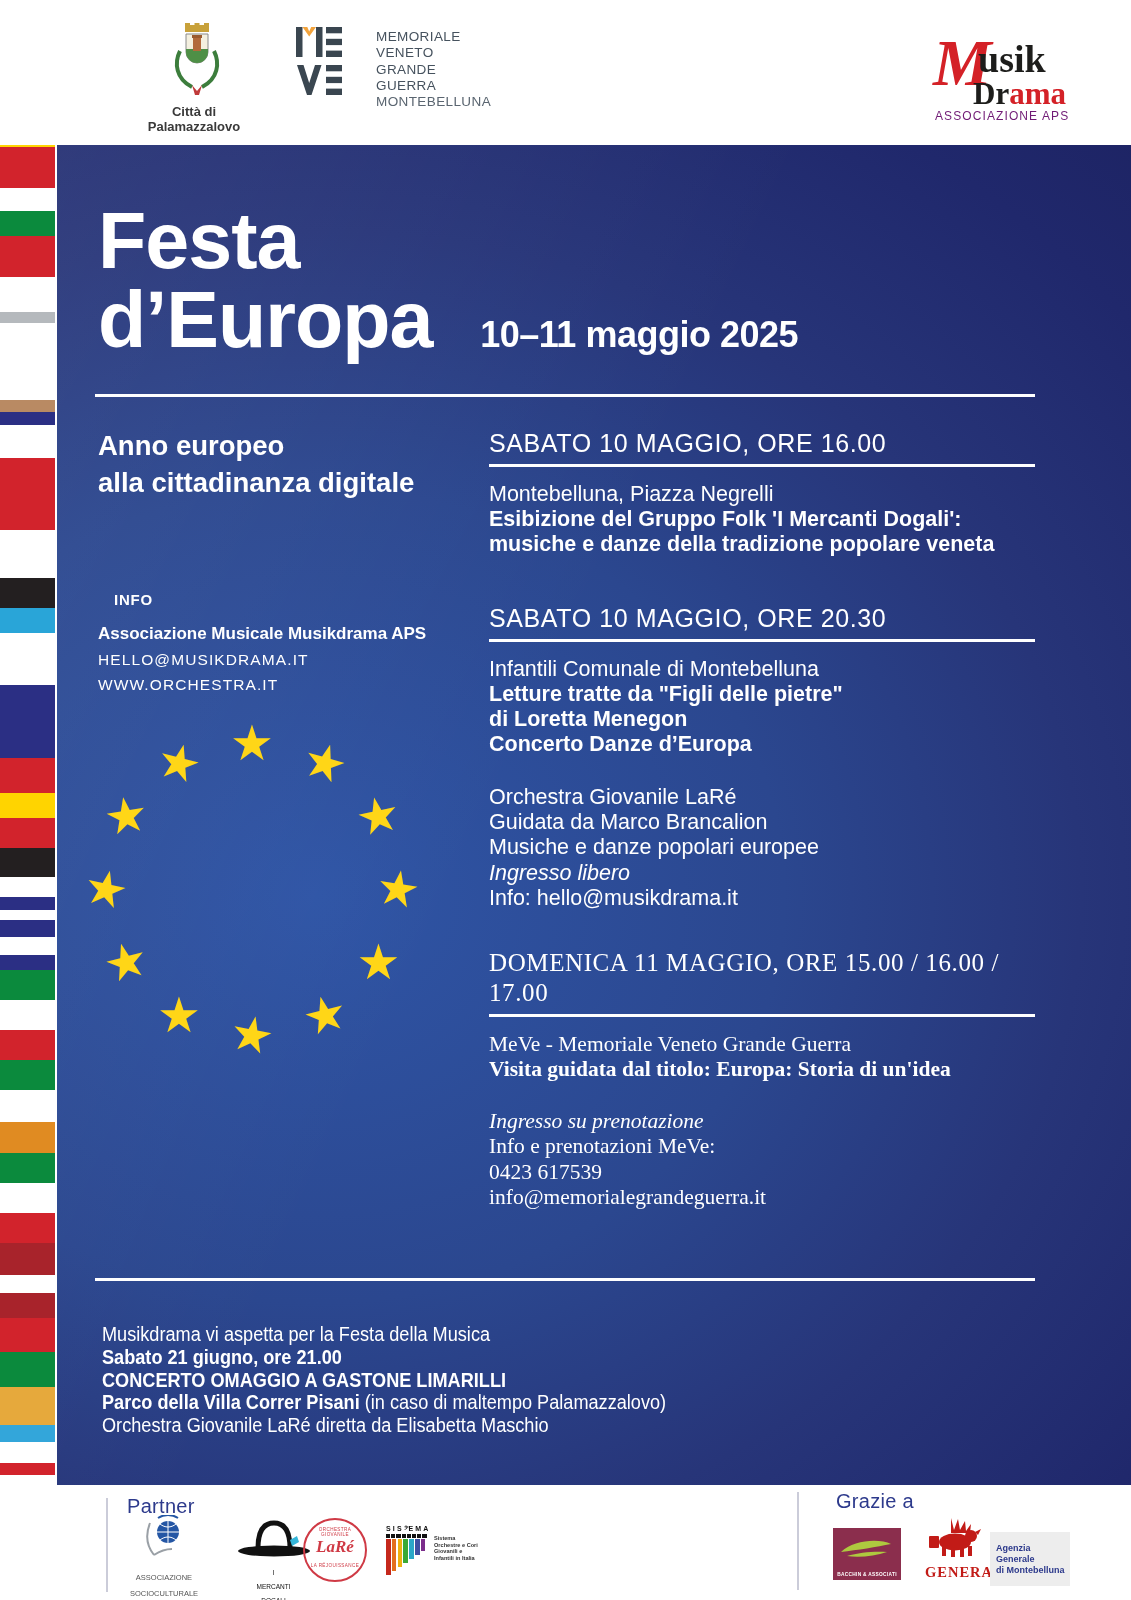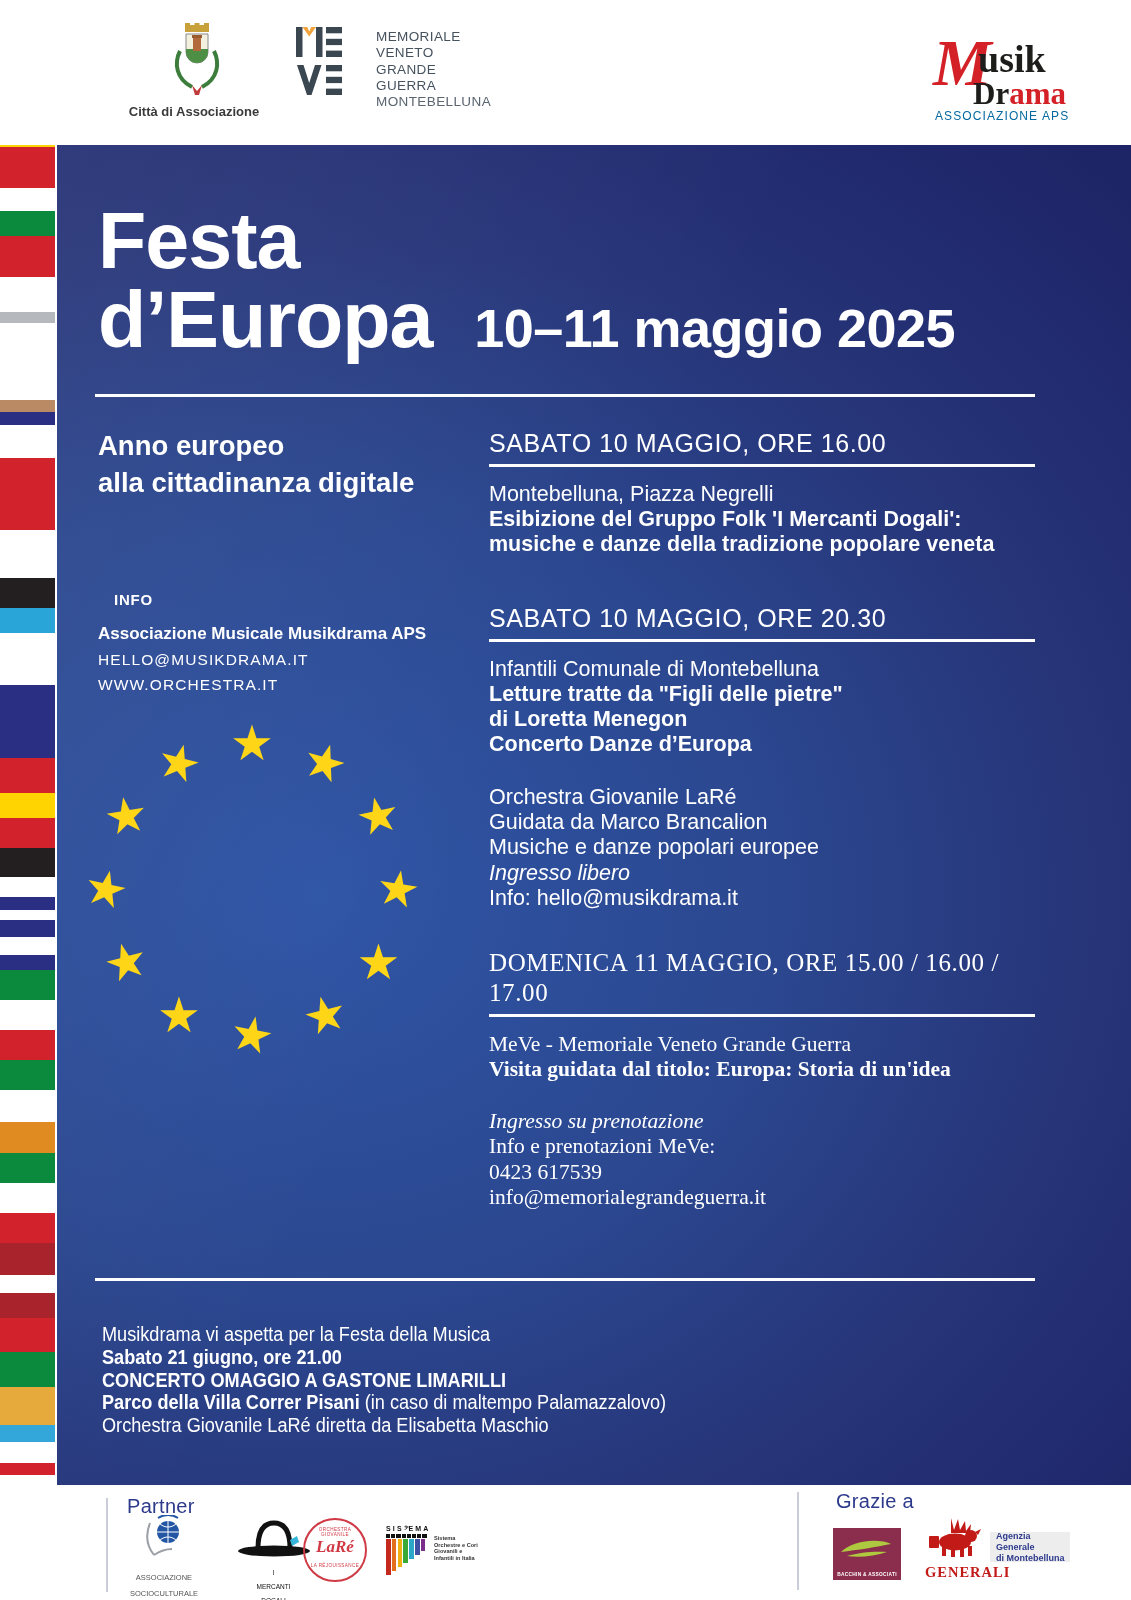--- a/index.html
+++ b/index.html
@@ -20,32 +20,32 @@
     font-size:13px;font-weight:700;color:#3a3a3a;}
   #meve-text{position:absolute;left:376px;top:29px;color:#46525e;}
   #meve-text p{margin:0;font-size:13.5px;line-height:16.3px;letter-spacing:.4px;font-weight:400;}
   #meve-city{margin-top:2px;font-size:8.6px;letter-spacing:.9px;color:#5a6570;}
   #musikdrama{position:absolute;left:933px;top:33px;width:150px;height:86px;}
   .md-m{position:absolute;left:0;top:-8px;font:italic 700 66px "Liberation Serif", serif;color:#d42127;}
   .md-usik{position:absolute;left:45px;top:4px;font:700 38px "Liberation Serif", serif;color:#1d1d1b;}
   .md-drama{position:absolute;left:40px;top:43px;font:700 31px "Liberation Serif", serif;}
   .md-drama .blk{color:#1d1d1b;}
   .md-drama .red{color:#d42127;}
-  .md-sub{position:absolute;left:2px;top:76px;font-size:12px;letter-spacing:1.1px;color:#0369a1;}
+  .md-sub{position:absolute;left:2px;top:76px;font-size:12px;letter-spacing:1.1px;color:#701a75;}
 
   
   #blue-panel{
     position:absolute;left:57px;top:145px;width:1074px;height:1340px;overflow:hidden;
     background:
       linear-gradient(115deg, rgba(255,255,255,0.06) 0%, rgba(255,255,255,0) 45%),
       radial-gradient(115% 80% at 24% 56%, #2f55a6 0%, #2b478f 38%, #273579 62%, #20286c 85%, #1d2363 100%);
   }
   #title{position:absolute;left:41px;top:56px;color:#fff;font-weight:700;
     font-size:79px;line-height:79px;letter-spacing:-1px;margin:0;}
-  #title .date{font-size:54px;letter-spacing:-0.5px;font-weight:700;}
+  #title .date{font-size:36px;letter-spacing:-0.5px;font-weight:700;margin-left:6px;}
   .divider{position:absolute;left:38px;width:940px;height:2.5px;background:#fff;}
   #divider-top{top:249px;}
   #divider-bottom{top:1133px;}
 
   #theme{position:absolute;left:41px;top:283px;}
   #theme p{margin:0;font-size:27.5px;line-height:36.5px;font-weight:700;color:#fff;}
 
   #info{position:absolute;left:41px;top:430px;color:#fff;}
   #info-label{margin:16px;font-size:15px;font-weight:700;letter-spacing:.8px;}
   #info-org{margin:10px 0 0 0;font-size:17px;font-weight:700;}
@@ -88,21 +88,21 @@
   #sistema-squares i{width:4.2px;height:4.2px;background:#111;display:block;}
   #sistema-bars{display:flex;gap:1.2px;align-items:flex-start;margin-top:1px;}
   #sistema-bars i{width:4.6px;display:block;}
   #sistema-caption{position:absolute;left:48px;top:10px;width:48px;font-size:5.6px;line-height:6.6px;color:#333;font-weight:700;}
 
   #logo-bacchin{position:absolute;left:833px;top:43px;width:68px;height:52px;background:#8b2e4d;}
   #bacchin-caption{position:absolute;left:0;bottom:3px;width:68px;font-size:4.8px;letter-spacing:.3px;
     color:#fff;text-align:center;font-weight:700;}
   #logo-generali{position:absolute;left:925px;top:33px;}
   #generali-word{margin:2px 0 0 0;font:700 14.5px "Liberation Serif", serif;color:#c21b17;letter-spacing:1px;}
-  #generali-box{position:absolute;left:990px;top:47px;width:80px;height:30px;background:#ededed;
+  #generali-box{position:absolute;left:990px;top:47px;width:80px;height:54px;background:#ededed;
     display:flex;flex-direction:column;justify-content:center;padding-left:6px;box-sizing:border-box;}
   #generali-box p{margin:0;font-size:9px;line-height:11px;color:#2d3a8c;font-weight:700;}
 </style>
 </head>
 <body>
 
 <div id="flag-strip">
     <div class="band" style="height: 33px; background: rgb(210, 35, 44);"></div>
     <div class="band" style="height: 20px; background: rgb(255, 255, 255);"></div>
     <div class="band" style="height: 30px; background: rgb(210, 35, 44);"></div>
@@ -162,21 +162,21 @@
     <path d="M20,62 L25,68 L30,62 L27,72 L23,72 Z" fill="#c03a3a"></path>
     <rect x="13" y="2" width="24" height="7" fill="#c8a13a"></rect>
     <rect x="13" y="0" width="5" height="4" fill="#c8a13a"></rect>
     <rect x="22.5" y="0" width="5" height="4" fill="#c8a13a"></rect>
     <rect x="32" y="0" width="5" height="4" fill="#c8a13a"></rect>
     <path d="M14,11 h22 v18 a11 11 0 0 1 -11 11 a11 11 0 0 1 -11 -11 z" fill="#f4f0e0" stroke="#8a8a8a"></path>
     <path d="M14,26 h22 v3 a11 11 0 0 1 -11 11 a11 11 0 0 1 -11 -11 z" fill="#4e8f46"></path>
     <rect x="21" y="14" width="8" height="14" fill="#b26a3c"></rect>
     <rect x="20" y="12" width="10" height="3" fill="#9a5a30"></rect>
   </svg>
-  <div id="comune-caption">Città di Associazione</div>
+  <div id="comune-caption">Città di Palamazzalovo</div>
 
   <svg class="abs" style="left:296px;top:27px" width="46" height="72" viewBox="0 0 46 72">
     <g fill="#3a4650">
       <rect x="0" y="0" width="6.5" height="30"></rect>
       <rect x="20" y="0" width="6.5" height="30"></rect>
       <rect x="30" y="0" width="16" height="6.3"></rect>
       <rect x="30" y="11.8" width="16" height="6.3"></rect>
       <rect x="30" y="23.6" width="16" height="6.4"></rect>
       <path d="M1,38 L11,68 L15.5,68 L25.5,38 L19,38 L13.2,56 L7.5,38 Z"></path>
       <rect x="30" y="38" width="16" height="6.3"></rect>

